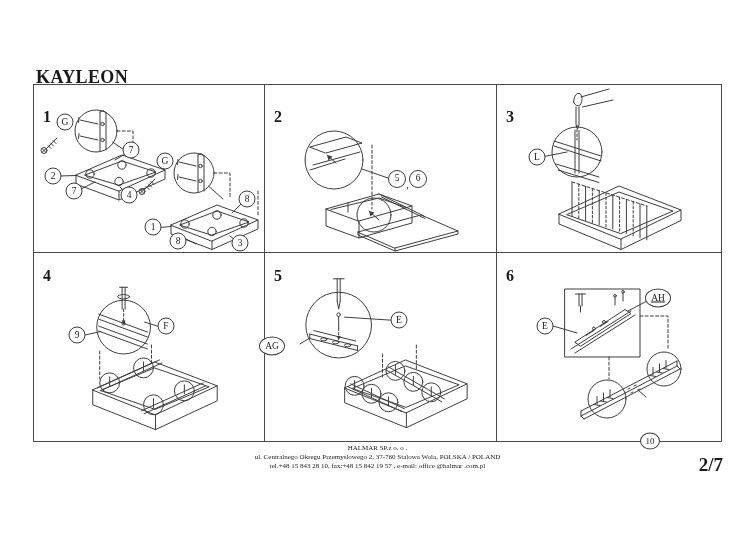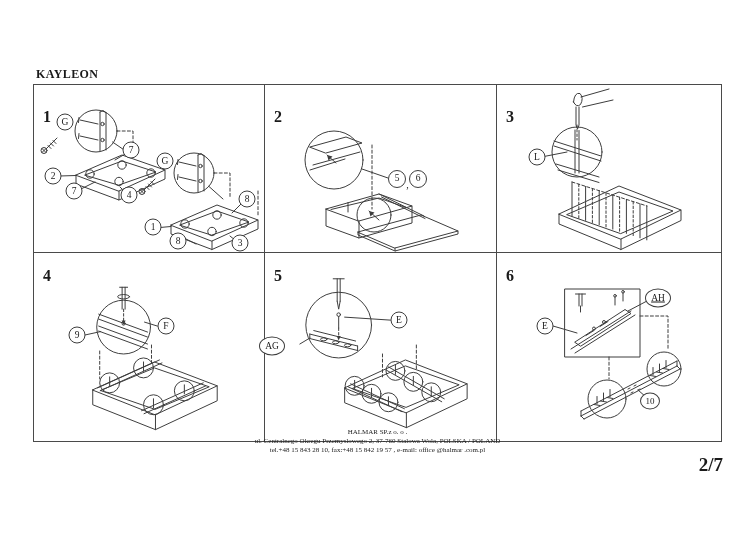--- a/index.html
+++ b/index.html
@@ -1,37 +1,37 @@
 <!DOCTYPE html>
 <html><head>
 <meta charset="utf-8">
 <style>
   html,body{margin:0;padding:0;background:#fff;}
   .page{position:relative;width:756px;height:534px;background:#ffffff;overflow:hidden;
         font-family:"Liberation Serif",serif;color:#1a1a1a;}
-  .title{position:absolute;left:36px;top:67px;font-size:12px;font-weight:bold;letter-spacing:.4px;}
+  .title{position:absolute;left:36px;top:67px;font-size:18px;font-weight:bold;letter-spacing:.4px;}
   .sheet{position:absolute;left:33px;top:84px;width:689px;height:358px;border:1px solid #4a4a4a;box-sizing:border-box;}
   .panel{position:absolute;box-sizing:border-box;}
   .p1{left:0;top:0;width:231px;height:168px;border-right:1px solid #4a4a4a;border-bottom:1px solid #4a4a4a;}
   .p2{left:231px;top:0;width:232px;height:168px;border-right:1px solid #4a4a4a;border-bottom:1px solid #4a4a4a;}
   .p3{left:463px;top:0;width:224px;height:168px;border-bottom:1px solid #4a4a4a;}
   .p4{left:0;top:168px;width:231px;height:188px;border-right:1px solid #4a4a4a;}
   .p5{left:231px;top:168px;width:232px;height:188px;border-right:1px solid #4a4a4a;}
   .p6{left:463px;top:168px;width:224px;height:188px;}
   .panel svg{position:absolute;left:0;top:0;width:100%;height:100%;}
   .stepnum{position:absolute;left:9px;font-size:16px;font-weight:bold;line-height:1;}
   .row1 .stepnum{top:24px;} .row2 .stepnum{top:15px;}
   .co{position:absolute;border:1px solid #3d3d3d;border-radius:50%;background:#fff;
       display:flex;align-items:center;justify-content:center;
       width:15px;height:15px;font-size:9.5px;line-height:1;
       transform:translate(-50%,-50%);}
   .co.wide{width:24px;height:17px;}
-  .co.mid{width:18px;height:15px;font-size:9px;}
+  .co.mid{width:18px;height:15px;font-size:9px;margin-top:40px;}
   .sep{position:absolute;font-size:10px;transform:translate(-50%,-50%);}
-  .footer{position:absolute;left:33px;top:428px;width:689px;text-align:center;
+  .footer{position:absolute;left:33px;top:444px;width:689px;text-align:center;
           font-size:7px;line-height:9px;color:#222;}
   .pagenum{position:absolute;right:33px;top:454px;font-size:19px;font-weight:bold;}
   .lineart{stroke:#3d3d3d;fill:none;stroke-width:1;stroke-linecap:round;stroke-linejoin:round;}
   .fillart{fill:#3d3d3d;stroke:none;}
 </style>
 </head>
 <body>
 
 <div class="page">
 

